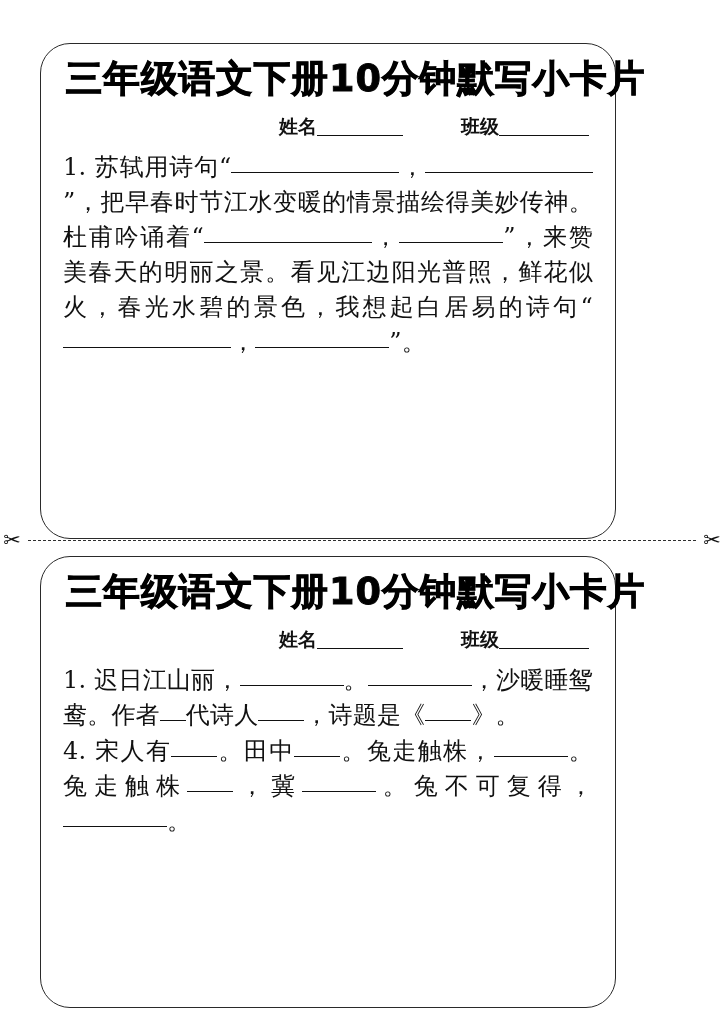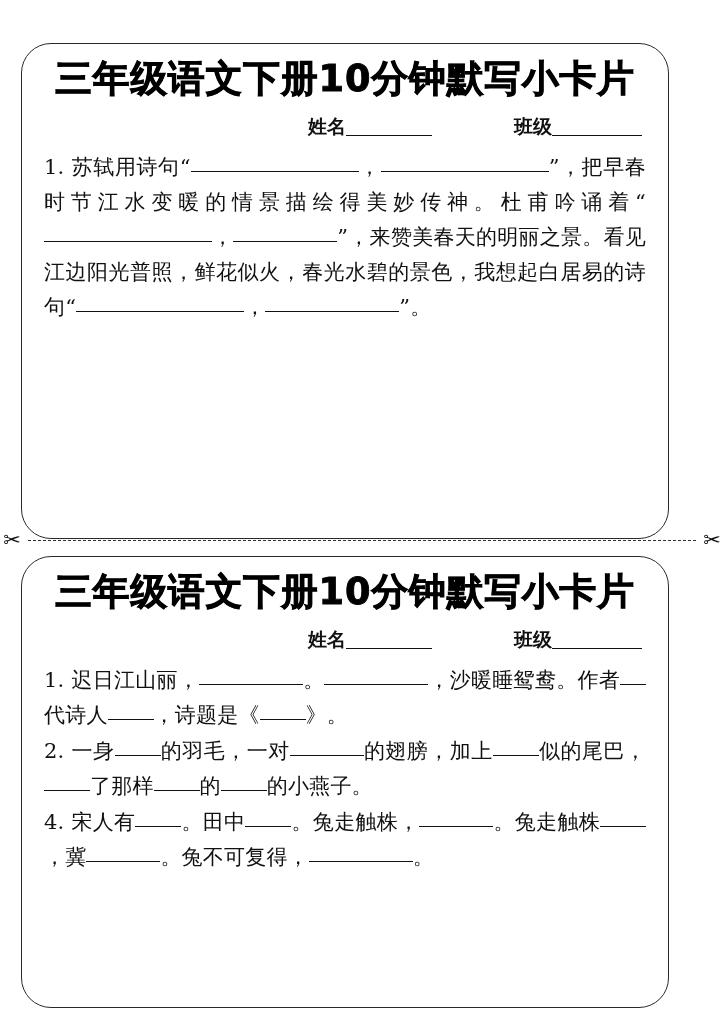--- a/index.html
+++ b/index.html
@@ -21,22 +21,22 @@
     position: relative;
     width: 724px;
     height: 1024px;
     box-sizing: border-box;
     padding: 0;
   }
 
   
   .card {
     position: absolute;
-    left: 21px;
-    width: 648px;
+    left: 40px;
+    width: 576px;
     box-sizing: border-box;
     border: 1.6px solid #2a2a2a;
     border-radius: 30px;
     background: #ffffff;
     padding: 6px 22px 10px 22px;
   }
   #card-1 { top: 43px; height: 496px; }
   #card-2 { top: 556px; height: 452px; }
 
   
@@ -53,21 +53,21 @@
     
     -webkit-text-stroke: 0.9px #000000;
     transform: scaleX(0.99);
   }
 
   
   .meta-row {
     display: flex;
     justify-content: flex-end;
     align-items: flex-end;
-    gap: 82px;
+    gap: 58px;
     margin-top: 16px;
     padding-right: 4px;
     font-size: 19px;
     line-height: 1;
   }
   .meta-field {
     display: inline-flex;
     align-items: flex-end;
     white-space: nowrap;
   }
@@ -82,21 +82,21 @@
     height: 17px;
   }
   #meta-name-blank-1, #meta-name-blank-2 { width: 86px; }
   #meta-class-blank-1, #meta-class-blank-2 { width: 90px; }
 
   
   .questions {
     margin-top: 14px;
   }
   .question {
-    font-size: 21px;
+    font-size: 24px;
     line-height: 35px;
     text-align: justify;
     text-justify: inter-character;
     margin: 0 0 1px 0;
     letter-spacing: 0.2px;
     word-break: break-all;
   }
   .q-num {
     font-family: "DejaVu Serif", "Liberation Serif", serif;
   }
@@ -179,18 +179,17 @@
         <span class="meta-blank" id="meta-name-blank-2"></span>
       </span>
       <span class="meta-field">
         <span class="meta-label">班级</span>
         <span class="meta-blank" id="meta-class-blank-2"></span>
       </span>
     </div>
 
     <div class="questions" id="questions-2">
         <p class="question"><span class="q-num">1. </span><span>迟日江山丽，</span><span class="blank b-l"></span><span>。</span><span class="blank b-l"></span><span>，沙暖睡鸳鸯。作者</span><span class="blank b-xs"></span><span>代诗人</span><span class="blank b-s"></span><span>，诗题是《</span><span class="blank b-s"></span><span>》。</span></p>
-        <p class="question"><span class="q-num">2. </span><span>一身</span><span class="blank b-s"></span><span>的羽毛，一对</span><span class="blank b-m"></span><span>的翅膀，加上</span><span class="blank b-s"></span><span>似的尾巴，</span><span class="blank b-s"></span><span>了那样</span><span class="blank b-s"></span><span>的</span><span class="blank b-s"></span><span>的小燕子。</span></p>
         <p class="question"><span class="q-num">4. </span><span>宋人有</span><span class="blank b-s"></span><span>。田中</span><span class="blank b-s"></span><span>。兔走触株，</span><span class="blank b-m"></span><span>。兔走触株</span><span class="blank b-s"></span><span>，冀</span><span class="blank b-m"></span><span>。兔不可复得，</span><span class="blank b-l"></span><span>。</span></p>
       </div>
   </section>
 
 </div>
 
 </body></html>

